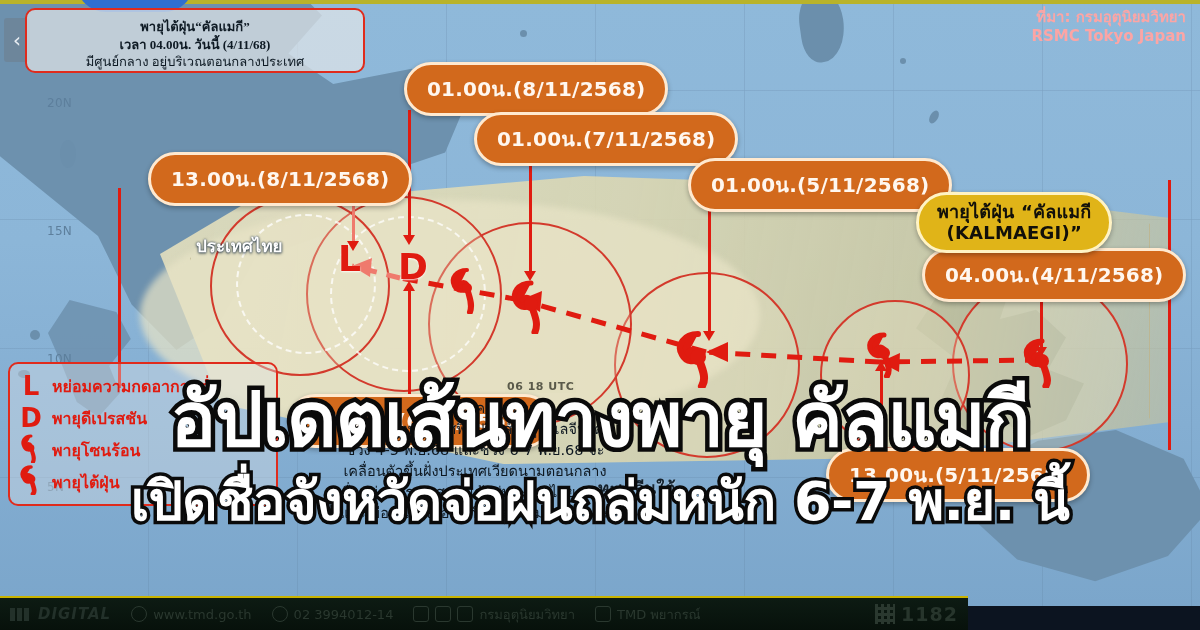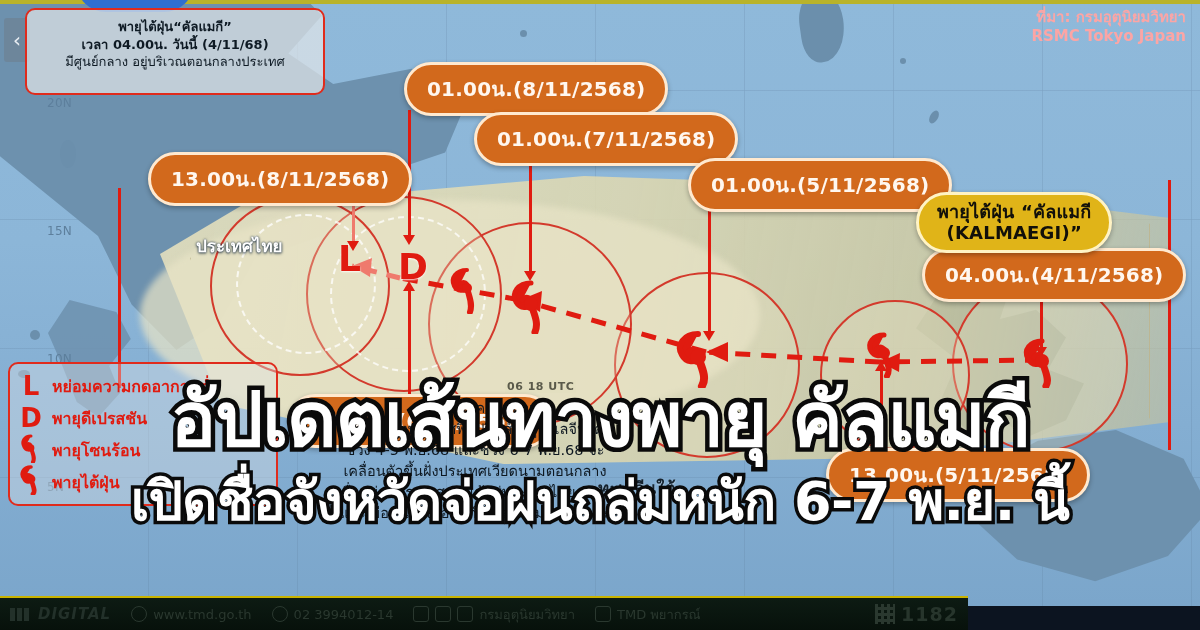--- a/index.html
+++ b/index.html
@@ -107,24 +107,24 @@
     font-size:20px; font-weight:bold; letter-spacing:.2px;
     padding:8px 20px; white-space:nowrap;
     box-shadow:0 2px 5px rgba(0,0,0,.3);
     font-family:"DejaVu Sans","Liberation Sans",sans-serif;
   }
   .pill.yellow{ background:#e0b418; color:#12100a; border-color:#fff3c4;
     font-size:18px; text-align:center; line-height:1.15; padding:7px 18px;}
 
   
   .infobox{
-    position:absolute; left:25px; top:8px; width:300px;
+    position:absolute; left:25px; top:8px; width:340px;
     background:rgba(225,228,232,.72); border:2px solid #e02b1c; border-radius:10px;
-    padding:8px 10px 22px; text-align:center; color:#0e1a24;
-    font-size:13px; font-weight:bold; line-height:1.35;
+    padding:8px 10px 0; text-align:center; color:#0e1a24;
+    font-size:13px; font-weight:bold; line-height:1.35;font-family:Liberation Serif, serif;
   }
   .infobox .l3{ font-weight:normal; }
 
   
   .legend{
     position:absolute; left:8px; top:362px; width:270px;
     border:2px solid #e02b1c; border-radius:10px;
     background:rgba(225,228,232,.38);
     padding:6px 8px;
   }

